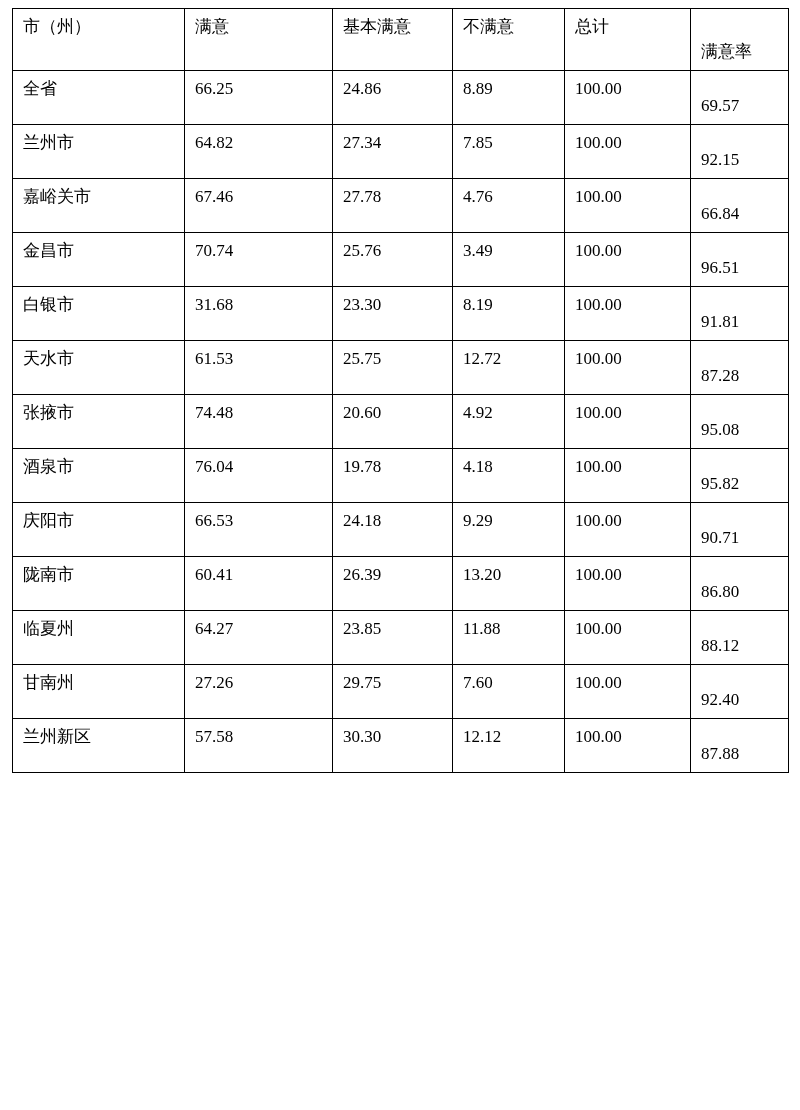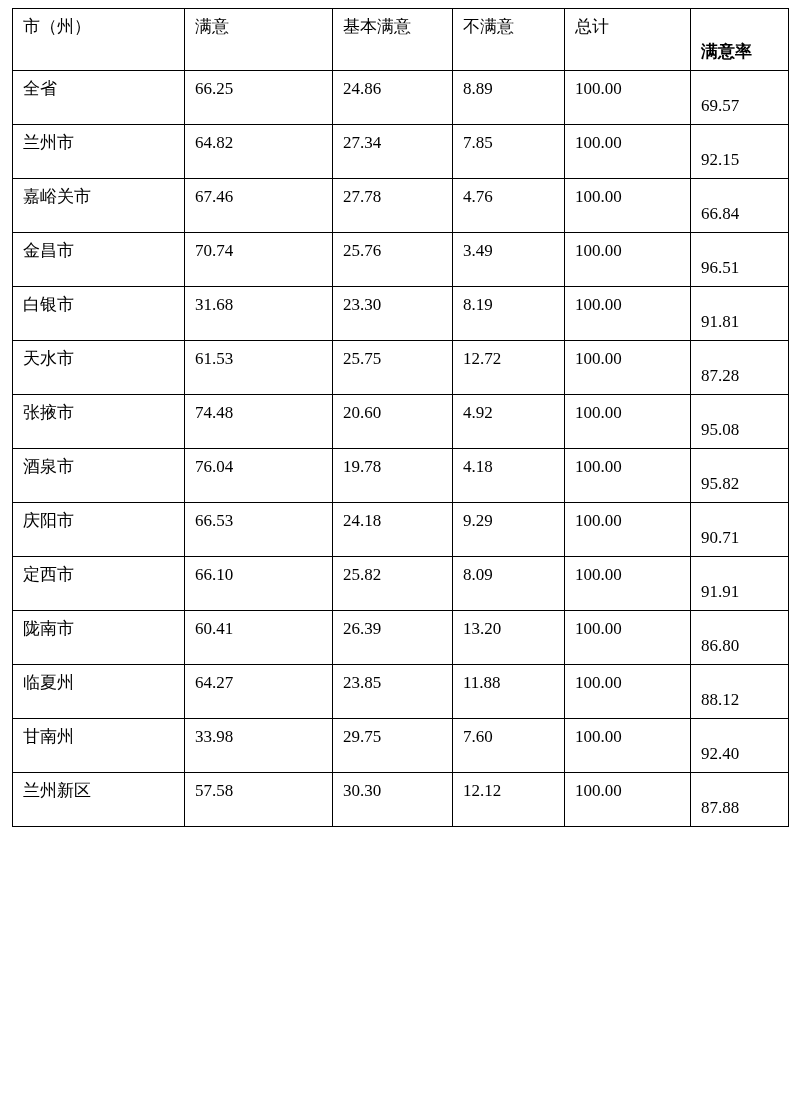--- a/index.html
+++ b/index.html
@@ -46,21 +46,20 @@
     box-sizing: border-box;
   }
   
   table.data-table thead th {
     height: 62px;
   }
   
   table.data-table thead th.lowered {
     vertical-align: bottom;
     padding-bottom: 6px;
-    font-weight: bold;
   }
   
   table.data-table td.lowered {
     vertical-align: bottom;
     padding-bottom: 6px;
   }
   .cell-text {
     display: block;
   }
 </style>
@@ -275,40 +274,20 @@
           </td>
           <td>
             <span class="cell-text">100.00</span>
           </td>
           <td class="lowered">
             <span class="cell-text">90.71</span>
           </td>
         </tr>
         <tr>
           <td>
-            <span class="cell-text">定西市</span>
-          </td>
-          <td>
-            <span class="cell-text">66.10</span>
-          </td>
-          <td>
-            <span class="cell-text">25.82</span>
-          </td>
-          <td>
-            <span class="cell-text">8.09</span>
-          </td>
-          <td>
-            <span class="cell-text">100.00</span>
-          </td>
-          <td class="lowered">
-            <span class="cell-text">91.91</span>
-          </td>
-        </tr>
-        <tr>
-          <td>
             <span class="cell-text">陇南市</span>
           </td>
           <td>
             <span class="cell-text">60.41</span>
           </td>
           <td>
             <span class="cell-text">26.39</span>
           </td>
           <td>
             <span class="cell-text">13.20</span>
@@ -338,21 +317,21 @@
           </td>
           <td class="lowered">
             <span class="cell-text">88.12</span>
           </td>
         </tr>
         <tr>
           <td>
             <span class="cell-text">甘南州</span>
           </td>
           <td>
-            <span class="cell-text">33.98</span>
+            <span class="cell-text">27.26</span>
           </td>
           <td>
             <span class="cell-text">29.75</span>
           </td>
           <td>
             <span class="cell-text">7.60</span>
           </td>
           <td>
             <span class="cell-text">100.00</span>
           </td>

